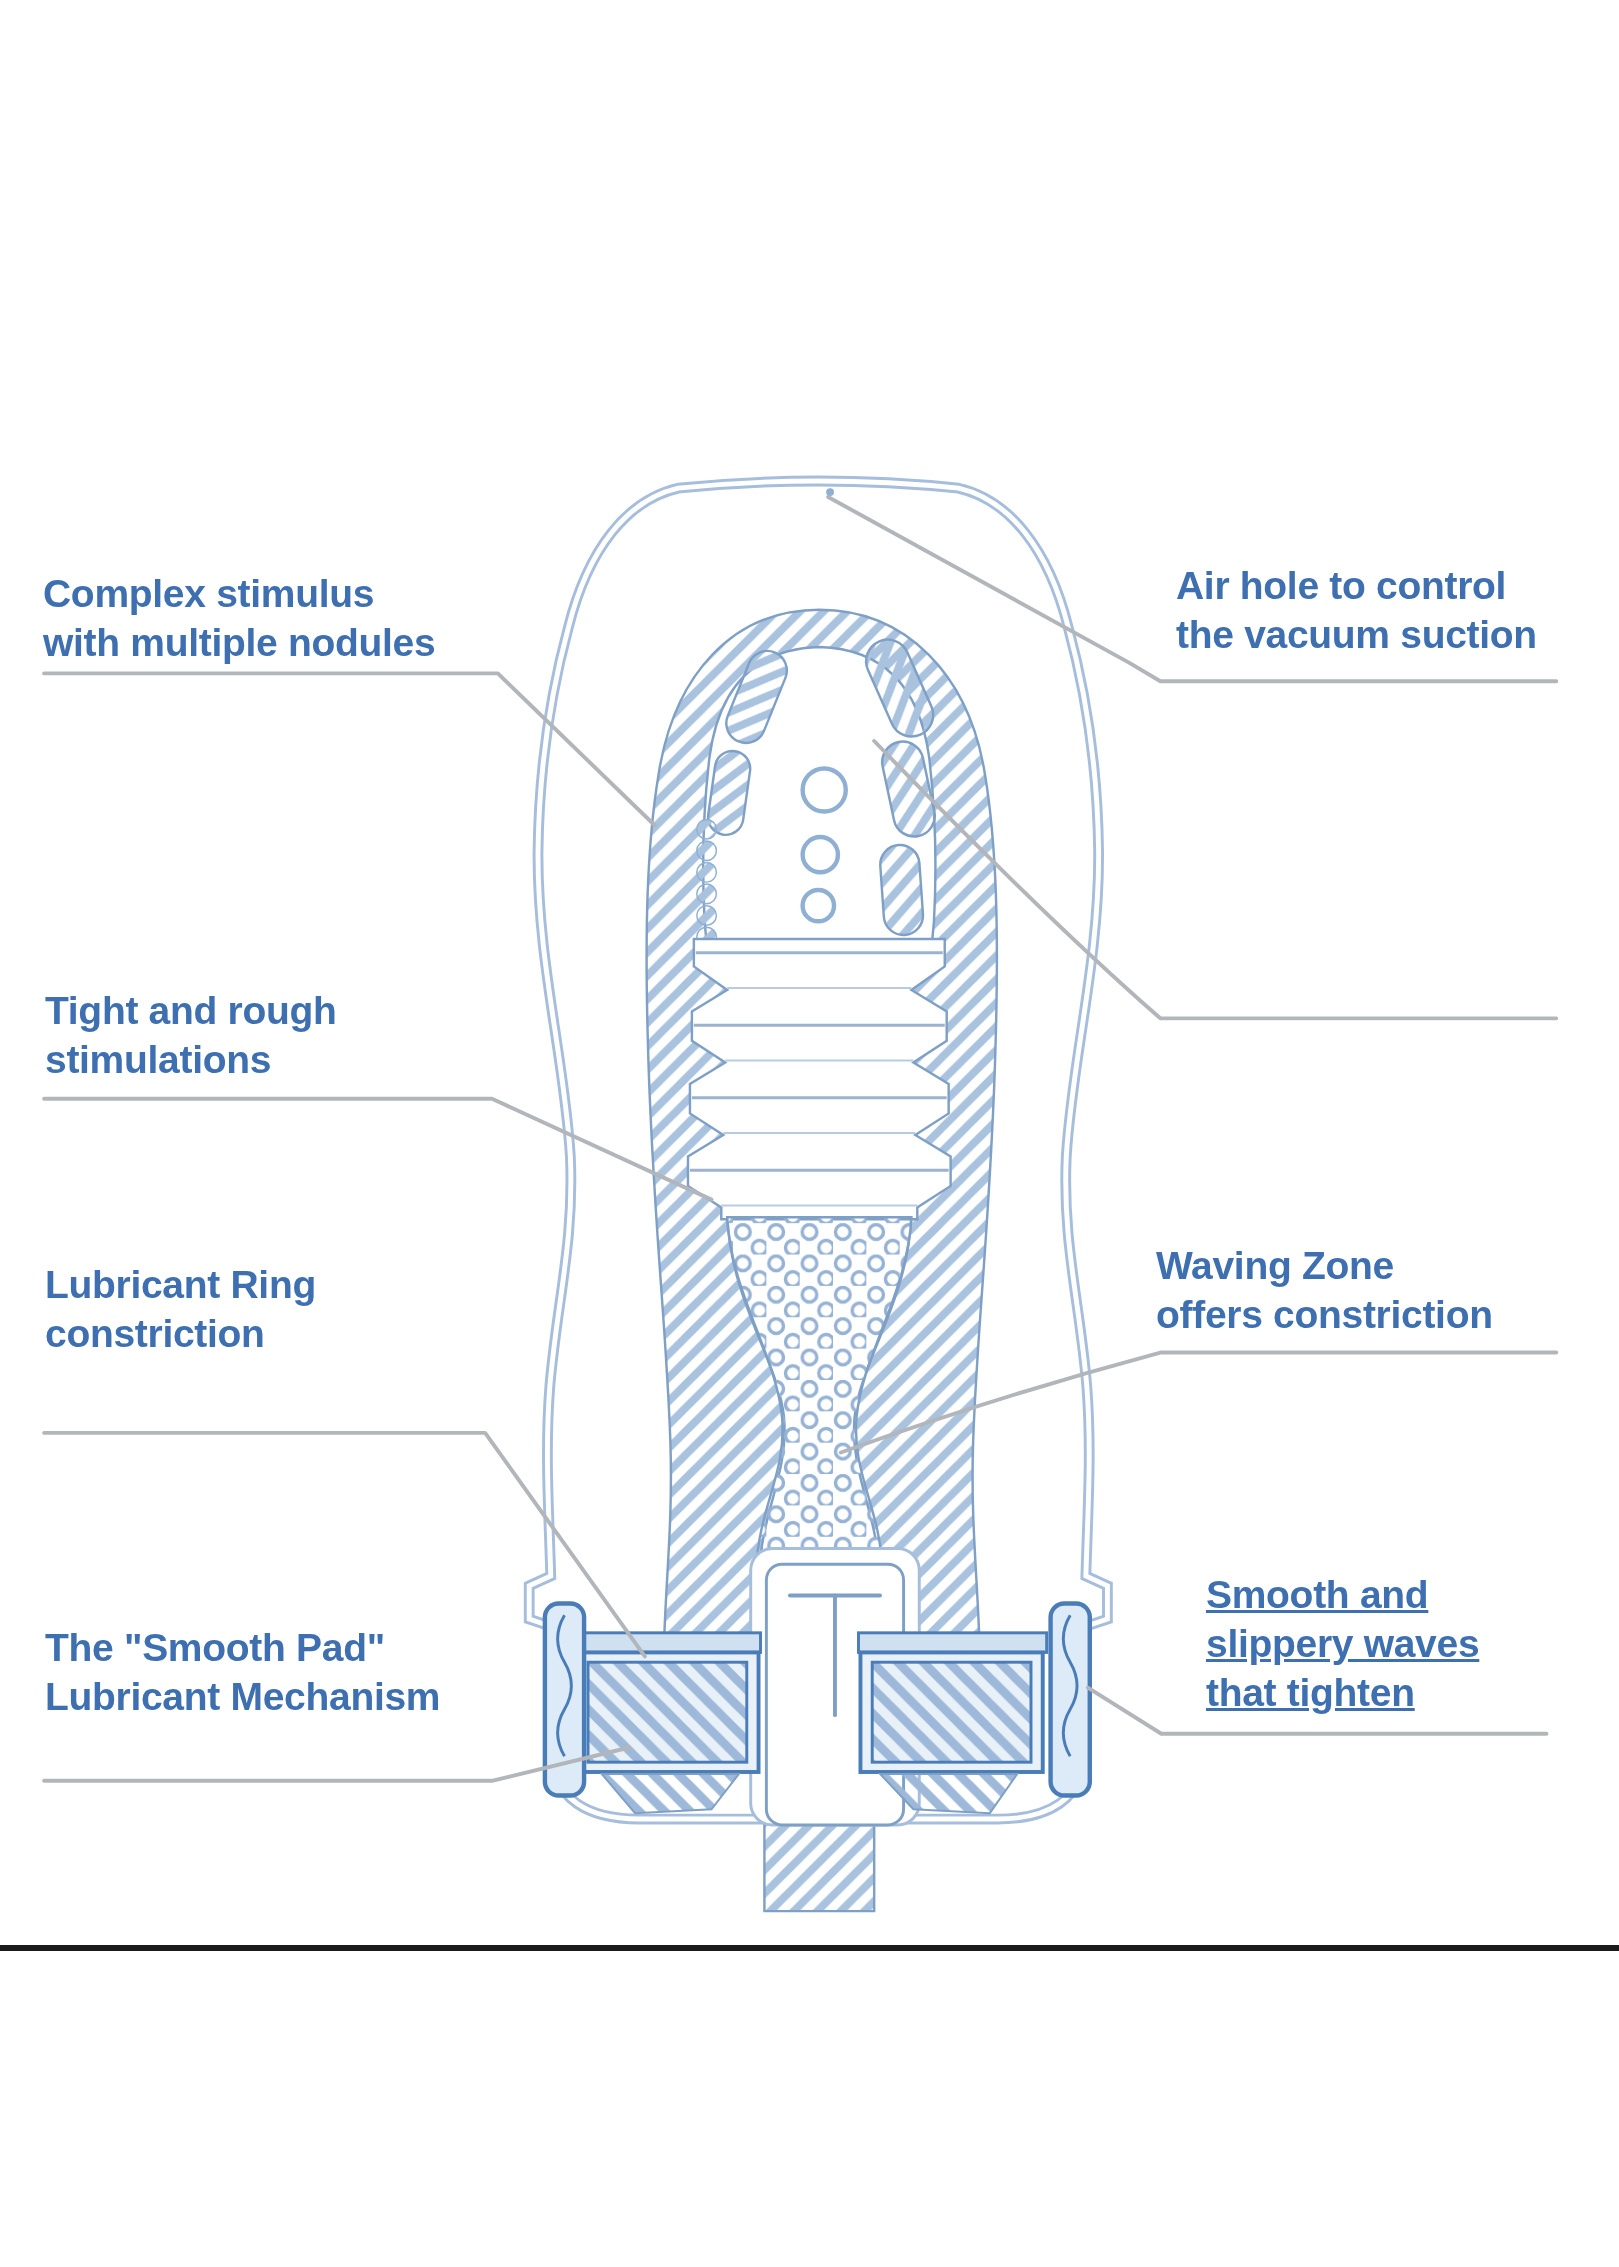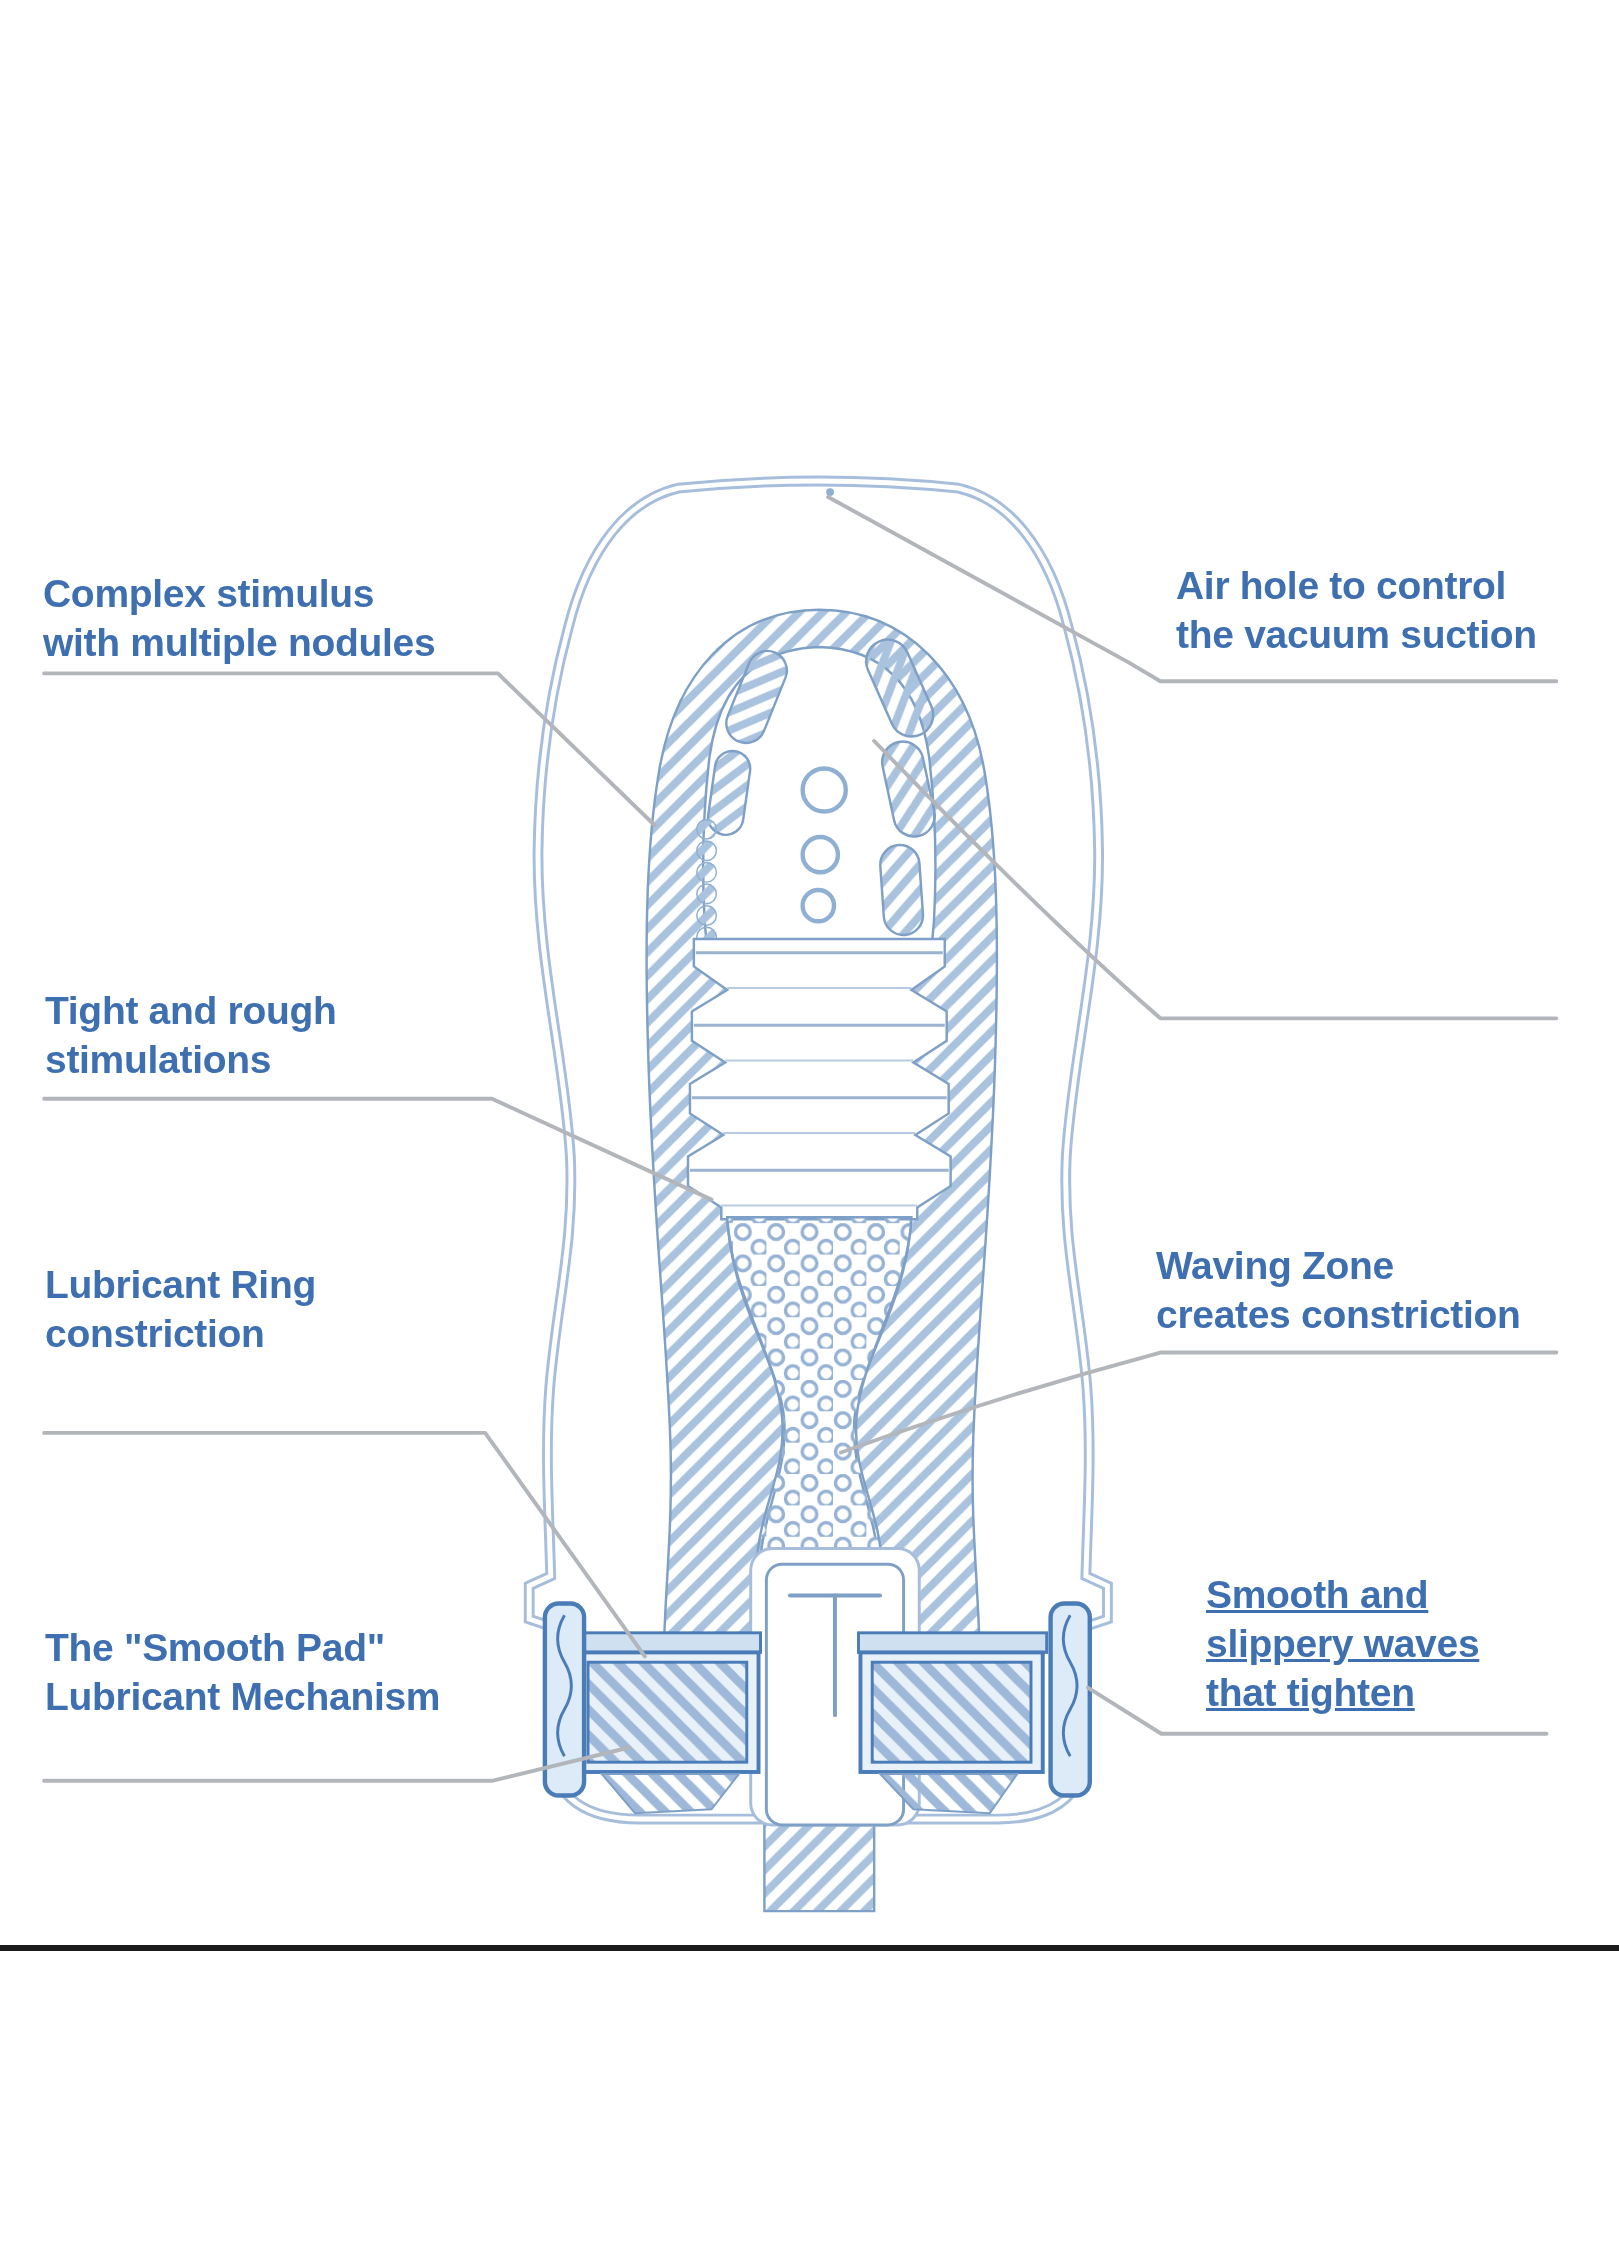--- a/index.html
+++ b/index.html
@@ -225,21 +225,21 @@
     <div>stimulations</div>
   </div>
 
   <div class="callout" style="left:45px;top:1260px;">
     <div>Lubricant Ring</div>
     <div>constriction</div>
   </div>
 
   <div class="callout" style="left:1156px;top:1241px;">
     <div>Waving Zone</div>
-    <div>creates constriction</div>
+    <div>offers constriction</div>
   </div>
 
   <div class="callout" style="left:45px;top:1623px;">
     <div>The "Smooth Pad"</div>
     <div>Lubricant Mechanism</div>
   </div>
 
   <div class="callout" style="left:1206px;top:1570px;text-decoration:underline;">
     <div>Smooth and</div>
     <div>slippery waves</div>

